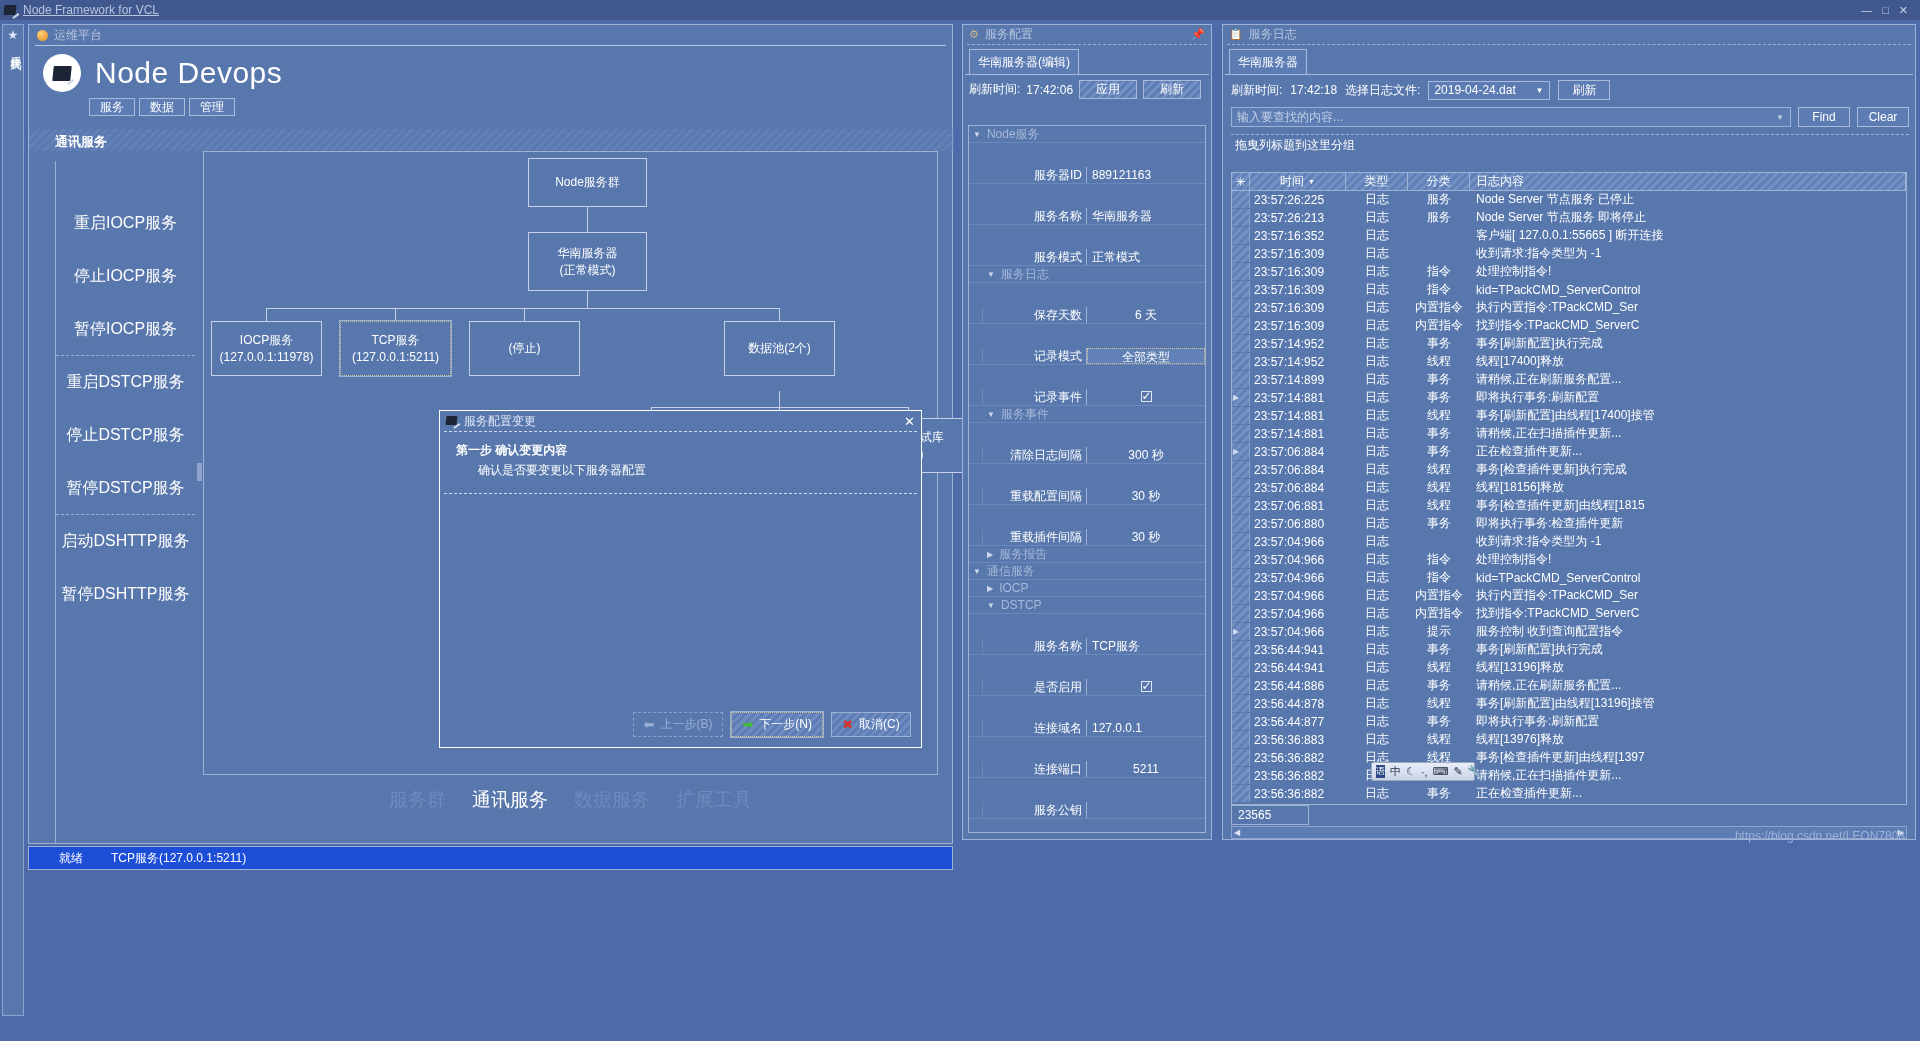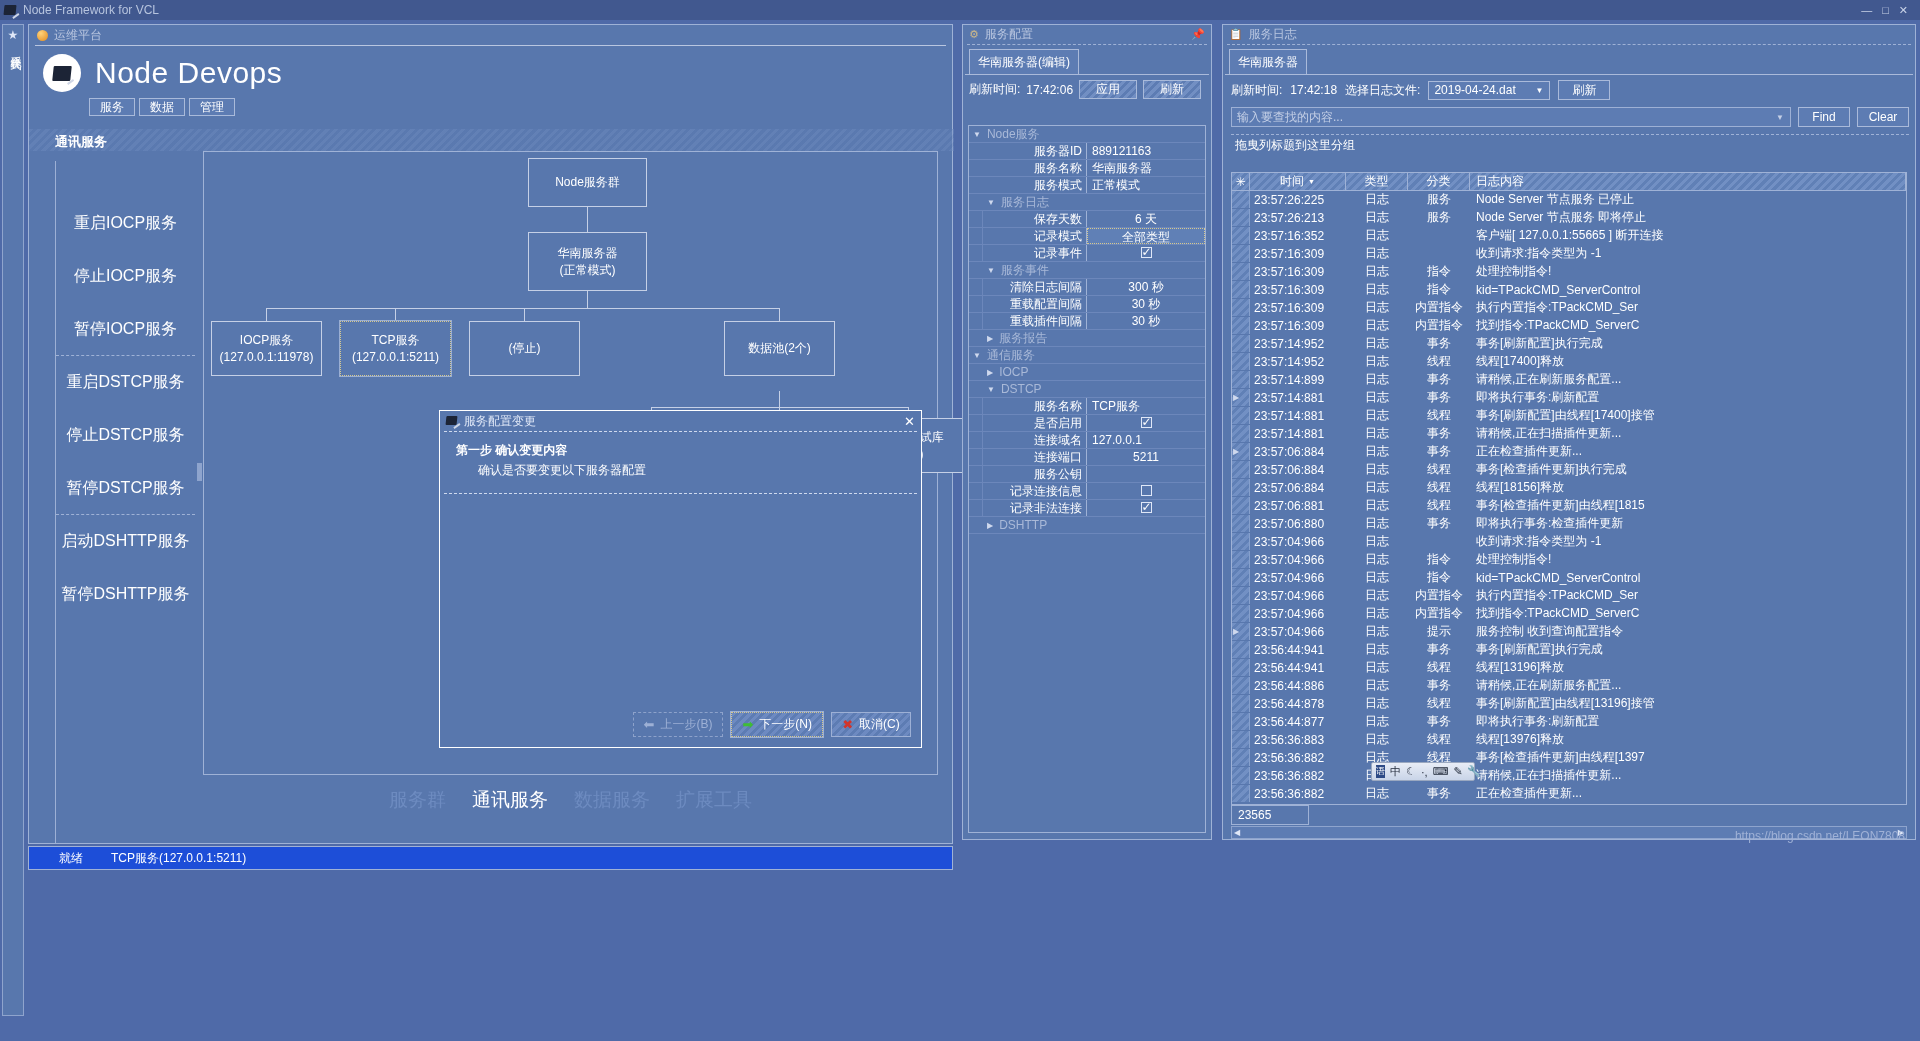--- a/index.html
+++ b/index.html
@@ -22,21 +22,21 @@
   #app-titlebar .tb-icon{ width:13px;height:13px;position:relative; }
   .node-glyph{
     width:12px;height:10px;background:#1c2436;
     transform:skewX(-6deg); position:relative; display:inline-block;
     border-radius:1px;
   }
   .node-glyph:after{
     content:""; position:absolute; right:-4px; bottom:-2px;
     width:7px;height:2px;background:#cfd6e6; transform:rotate(-38deg);
   }
-  #app-title{ color:#b7c4de; font-size:12px; }
+  #app-title{ color:#b7c4de; font-size:12px;text-decoration:underline; }
   .win-btns{ margin-left:auto; display:flex; gap:10px; padding-right:8px; color:#c9d3e8; font-size:11px;}
   .win-btns span{ cursor:default; }
 
   
   #left-strip{
     position:absolute; left:2px; top:24px; width:22px; height:992px;
     border:1px solid #8fa4cd; background:#5877ad;
   }
   #left-strip .star{
     width:18px;height:16px;margin:2px auto 0; display:block;
@@ -155,21 +155,21 @@
     border:1px solid #9fb2d6; overflow:hidden;
   }
   .grp-row{
     display:flex; align-items:center; gap:6px; height:17px;
     color:#a9b9d8; font-size:12px; padding-left:4px;
     border-bottom:1px solid #6c87bb;
   }
   .grp-row .arrow{ font-size:8px; color:#cfd9ee; }
   .grp-row.lvl2{ padding-left:18px; }
   .kv-row{
-    display:flex; height:17px; border-bottom:1px solid #6c87bb; font-size:12px;
+    display:flex; height:17px; border-bottom:1px solid #6c87bb; font-size:12px;margin-top:24px;
   }
   .kv-row .k{
     width:118px; text-align:right; padding-right:4px; color:#ffffff;
     border-right:1px solid #9fb2d6; line-height:16px;
   }
   .kv-row .v{ flex:1; padding-left:5px; line-height:16px; color:#ffffff; }
   .kv-row .v.center{ text-align:center; padding-left:0; }
   .kv-row .v.sel{ border:1px dotted #d7c98e; background:#6080b6; }
   .chk{
     display:inline-block; width:11px;height:11px;border:1px solid #dfe7f7;

